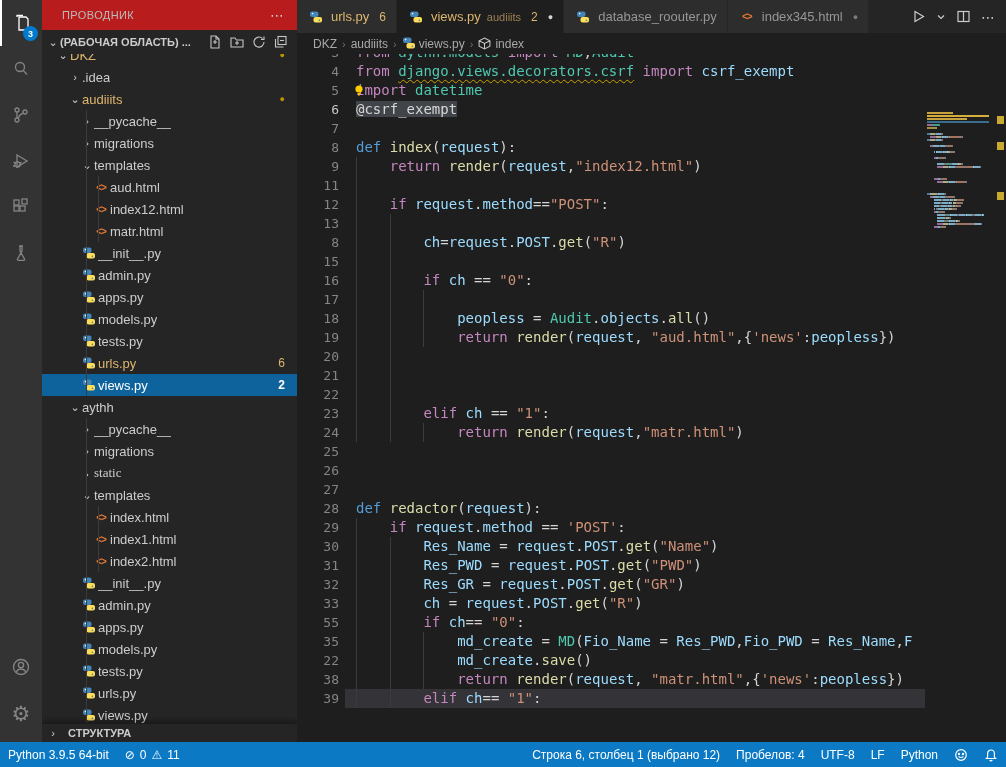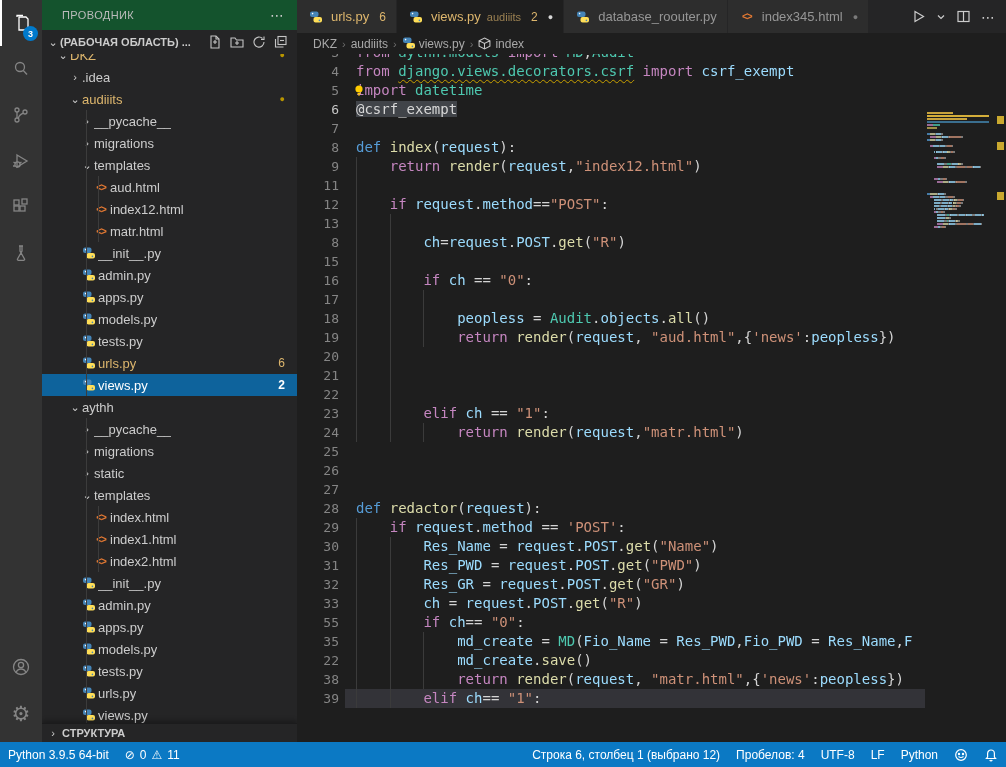--- a/index.html
+++ b/index.html
@@ -13,21 +13,21 @@
   .ab-icon svg{stroke:#858585;fill:none;stroke-width:1.3;}
   .ab-icon.active{border-left:2px solid #ffffff;}
   .ab-icon.active svg{stroke:#ffffff;}
   .ab-badge{position:absolute;right:4px;bottom:5px;background:#007acc;color:#fff;font-size:9px;
     min-width:15px;height:15px;border-radius:8px;display:flex;align-items:center;justify-content:center;font-weight:bold;}
   .ab-bottom{position:absolute;bottom:6px;left:0;width:42px;}
   .gear-glyph{font-size:21px;color:#858585;line-height:1;}
 
   
   .sidebar{position:absolute;left:42px;top:0;width:255px;height:742px;background:#252526;overflow:hidden;}
-  .sb-header{height:30px;display:flex;align-items:center;justify-content:space-between;padding:0 12px 0 20px;position:relative;z-index:3;background:#14532d;}
+  .sb-header{height:30px;display:flex;align-items:center;justify-content:space-between;padding:0 12px 0 20px;position:relative;z-index:3;background:#b91c1c;}
   .sb-title{font-size:11px;color:#bbbbbb;letter-spacing:.4px;}
   .sb-dots{color:#cccccc;font-size:14px;letter-spacing:1px;cursor:pointer;}
   .sb-workspace{height:24px;display:flex;align-items:center;padding:0 8px 0 4px;position:relative;z-index:3;background:#252526;}
   .sb-ws-label{font-size:11px;font-weight:bold;color:#cccccc;white-space:nowrap;overflow:hidden;flex:1;}
   .sb-ws-actions{display:flex;gap:6px;align-items:center;}
   .sb-ws-actions svg{stroke:#c5c5c5;fill:none;stroke-width:1.1;cursor:pointer;}
   .tw{display:inline-block;width:14px;color:#cccccc;font-size:11px;text-align:center;flex:none;}
   .tree{position:absolute;left:0;top:44px;right:0;height:682px;z-index:1;}
   .trow{height:22px;display:flex;align-items:center;font-size:13px;color:#cccccc;cursor:pointer;white-space:nowrap;position:relative;}
   .trow .lbl{overflow:hidden;text-overflow:ellipsis;}
@@ -35,21 +35,21 @@
   .trow.mod .lbl{color:#ddb66d;}
   .trow .rbadge{position:absolute;right:12px;font-size:12px;}
   .trow .dotb{position:absolute;right:12px;color:#b89500;font-size:9px;}
   .trow.mod .rbadge{color:#ddb66d;}
   .trow.selected .rbadge{color:#ffffff;font-weight:bold;}
   .ficon{width:18px;flex:none;display:flex;align-items:center;justify-content:center;}
   .html-glyph{color:#e37933;font-size:10px;font-weight:bold;letter-spacing:-1px;}
   .tguide{position:absolute;width:1px;background:#3c3c3c;}
   .sb-outline{position:absolute;left:0;bottom:0;width:255px;height:19px;background:#252526;border-top:1px solid #1b1b1c;
     display:flex;align-items:center;padding-left:4px;z-index:4;box-shadow:0 -3px 4px rgba(0,0,0,.25);}
-  .sb-outline .lbl{font-size:11px;font-weight:bold;color:#cccccc;margin-left:2px;}
+  .sb-outline .lbl{font-size:11px;font-weight:bold;color:#cccccc;margin-left:8px;}
 
   
   .editor{position:absolute;left:297px;top:0;width:709px;height:742px;background:#1e1e1e;}
   .tabs{position:absolute;left:0;top:0;right:0;height:33px;background:#252526;display:flex;}
   .tab{height:33px;display:flex;align-items:center;gap:6px;padding:0 10px;background:#2d2d2d;border-right:1px solid #252526;
     font-size:13px;color:#969696;cursor:pointer;white-space:nowrap;}
   .tab.active{background:#1e1e1e;color:#ffffff;}
   .tab .tname.mod{color:#ddb66d;}
   .tab .tdesc{font-size:11px;color:rgba(221,182,109,.65);}
   .tab .tnum{color:#ddb66d;font-size:12px;margin-left:4px;}
@@ -312,21 +312,21 @@
           <span class="lbl">aythh</span>
         </div>
         <div class="trow" style="padding-left: 38px;">
           <span class="tw">›</span>
           <span class="lbl">__pycache__</span>
         </div>
         <div class="trow" style="padding-left: 38px;">
           <span class="tw">›</span>
           <span class="lbl">migrations</span>
         </div>
-        <div class="trow" style="padding-left: 38px;">
+        <div class="trow" style="padding-left: 38px; font-family: Liberation Serif, serif;">
           <span class="tw">›</span>
           <span class="lbl">static</span>
         </div>
         <div class="trow" style="padding-left: 38px;">
           <span class="tw">⌄</span>
           <span class="lbl">templates</span>
         </div>
         <div class="trow" style="padding-left: 50px;">
           <span class="ficon">
             <span class="html-glyph">&lt;&gt;</span>

